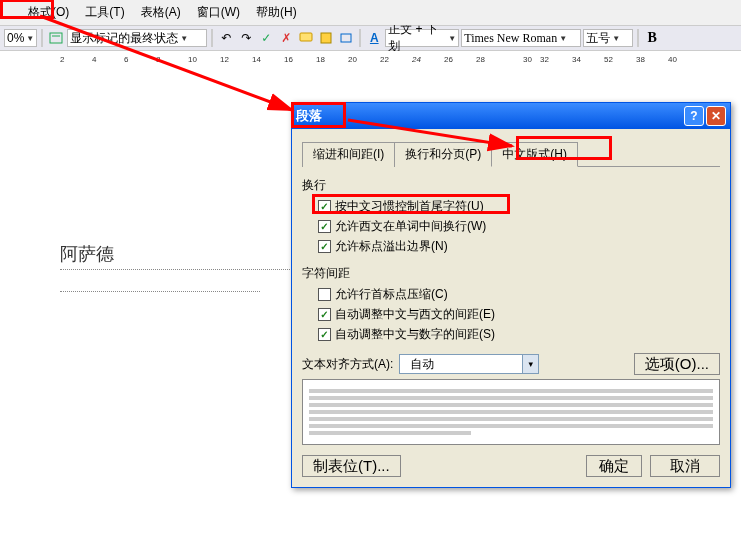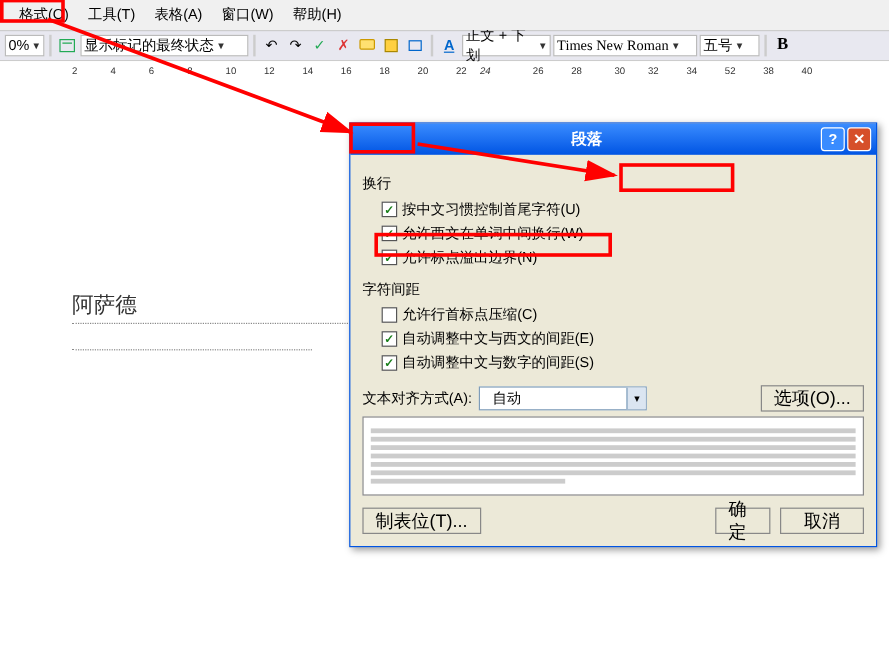--- a/index.html
+++ b/index.html
@@ -1,19 +1,19 @@
 <!DOCTYPE html>
 <html><head>
 <meta charset="utf-8">
 <style>
 * { box-sizing: border-box; margin: 0; padding: 0; font-family: "Microsoft YaHei", SimSun, Arial, sans-serif; }
 body { width: 741px; height: 553px; background: #fff; position: relative; overflow: hidden; font-size: 12px; }
 
 
-.menubar { display: flex; gap: 0; padding: 2px 8px; background: #f0f0f0; font-size: 12px; position: relative; z-index: 1; }
+.menubar { display: flex; gap: 0; padding: 2px 20px; background: #f0f0f0; font-size: 12px; position: relative; z-index: 1; }
 .menubar-item { padding: 2px 8px; cursor: default; }
 .menu-highlight { border: 3px solid #ff0000; position: absolute; top: -1px; left: 0; width: 54px; height: 20px; z-index: 2; pointer-events: none; }
 
 
 .toolbar { display: flex; align-items: center; background: #e8e8f0; height: 26px; padding: 2px 4px; gap: 2px; border-top: 1px solid #ccc; border-bottom: 1px solid #ccc; font-size: 12px; }
 .tb-sep { width: 2px; height: 18px; background: #ccc; margin: 0 2px; }
 .tb-btn { width: 18px; height: 18px; display: inline-flex; align-items: center; justify-content: center; }
 .tb-drop { display: inline-flex; align-items: center; padding: 1px 2px; border: 1px solid #bbb; background: #fff; height: 18px; }
 .tb-drop .arrow { margin-left: 2px; font-size: 8px; color: #333; }
 
@@ -24,21 +24,21 @@
 
 
 .doc-area { position: absolute; left: 0; top: 64px; width: 100%; height: 490px; background: #fff; }
 .doc-text { position: absolute; left: 60px; top: 178px; font-size: 18px; color: #333; }
 .doc-underline { position: absolute; left: 60px; top: 202px; width: 280px; height: 4px; border-bottom: 1px dotted #888; }
 .doc-underline2 { position: absolute; left: 60px; top: 224px; width: 200px; height: 4px; border-bottom: 1px dotted #888; }
 
 
 .dialog { position: absolute; left: 291px; top: 102px; width: 440px; background: #ece9d8; border: 1px solid #0054e3; box-shadow: 2px 2px 6px rgba(0,0,0,.4); z-index: 5; }
 .titlebar { background: linear-gradient(to bottom, #3a8cff 0%, #0054e3 100%); height: 26px; display: flex; align-items: center; padding: 0 4px; color: #fff; font-weight: bold; font-size: 13px; }
-.titlebar .title-text { flex: 1; text-align: center; }
+.titlebar .title-text { flex: 1; }
 .titlebar .title-btn { width: 20px; height: 20px; margin-left: 2px; display: inline-flex; align-items: center; justify-content: center; border: 1px solid #fff; background: #d64f2a; color: #fff; font-size: 12px; border-radius: 3px; }
 .titlebar .help-btn { background: #3a8cff; }
 .title-highlight { position: absolute; left: 291px; top: 102px; width: 55px; height: 26px; border: 3px solid #ff0000; z-index: 10; pointer-events: none; }
 
 .dialog-body { padding: 6px 10px 10px 10px; }
 
 
 .tabs { display: flex; border-bottom: 1px solid #999; margin-top: 6px; position: relative; }
 .tab { padding: 3px 10px; border: 1px solid #999; border-bottom: none; background: #ece9d8; margin-right: -1px; font-size: 12px; position: relative; top: 1px; }
 .tab.active { background: #ece9d8; border-bottom: 1px solid #ece9d8; }
@@ -143,24 +143,24 @@
       <span class="ruler-num" style="left: 32px;">4</span>
       <span class="ruler-num" style="left: 64px;">6</span>
       <span class="ruler-num" style="left: 96px;">8</span>
       <span class="ruler-num" style="left: 128px;">10</span>
       <span class="ruler-num" style="left: 160px;">12</span>
       <span class="ruler-num" style="left: 192px;">14</span>
       <span class="ruler-num" style="left: 224px;">16</span>
       <span class="ruler-num" style="left: 256px;">18</span>
       <span class="ruler-num" style="left: 288px;">20</span>
       <span class="ruler-num" style="left: 320px;">22</span>
-      <span class="ruler-num" style="left: 340px; font-style: italic;">24</span>
+      <span class="ruler-num" style="left: 352px; font-style: italic;">24</span>
       <span class="ruler-num" style="left: 384px;">26</span>
       <span class="ruler-num" style="left: 416px;">28</span>
-      <span class="ruler-num" style="left: 452px;">30</span>
+      <span class="ruler-num" style="left: 463px;">30</span>
       <span class="ruler-num" style="left: 480px;">32</span>
       <span class="ruler-num" style="left: 512px;">34</span>
       <span class="ruler-num" style="left: 544px;">52</span>
       <span class="ruler-num" style="left: 576px;">38</span>
       <span class="ruler-num" style="left: 608px;">40</span>
     </div>
 </div>
 
 <div class="doc-area">
   <div class="doc-text">阿萨德</div>
@@ -168,20 +168,25 @@
   <div class="doc-underline2"></div>
 </div>
 
 <div class="dialog">
   <div class="titlebar">
     <span class="title-text">段落</span>
     <span class="title-btn help-btn">?</span>
     <span class="title-btn">✕</span>
   </div>
   <div class="dialog-body">
+    <div class="tabs">
+      <div class="tab">缩进和间距(I)</div>
+      <div class="tab">换行和分页(P)</div>
+      <div class="tab active">中文版式(H)</div>
+    </div>
 
     <div class="section-title">换行</div>
     <div class="check-row">
       <span class="chk checked"></span>
       <span>按中文习惯控制首尾字符(U)</span>
     </div>
     <div class="check-row">
       <span class="chk checked"></span>
       <span>允许西文在单词中间换行(W)</span>
     </div>
@@ -220,21 +225,21 @@
         <div class="preview-line"></div>
       <div class="preview-line"></div>
         <div class="preview-line"></div>
         <div class="preview-line"></div>
       <div class="preview-line" style="width:40%"></div>
     </div>
 
     <div class="dialog-footer">
       <span class="btn">制表位(T)...</span>
       <span class="spacer"></span>
-      <span class="btn" style="width:46px">确定</span>
+      <span class="btn" style="width:56px">确定</span>
       <span class="btn" style="width:70px">取消</span>
     </div>
   </div>
 </div>
 
 <div class="title-highlight"></div>
 <div class="tab-highlight" style="left:516px; top:136px; width:96px; height:24px;"></div>
 <div class="check-highlight" style="left:312px; top:194px; width:198px; height:20px;"></div>
 
 <svg class="overlay-svg">

